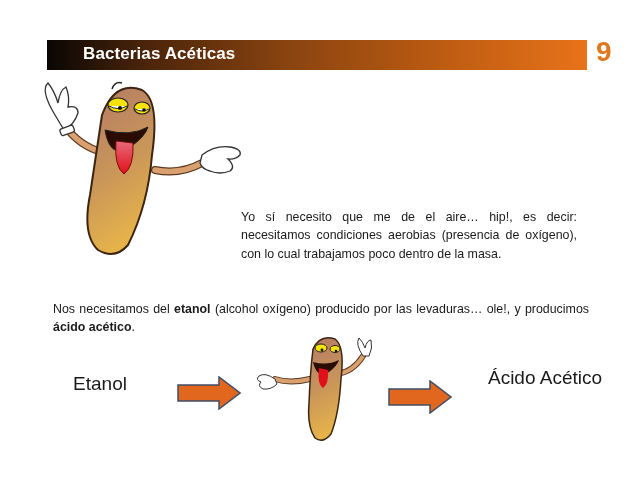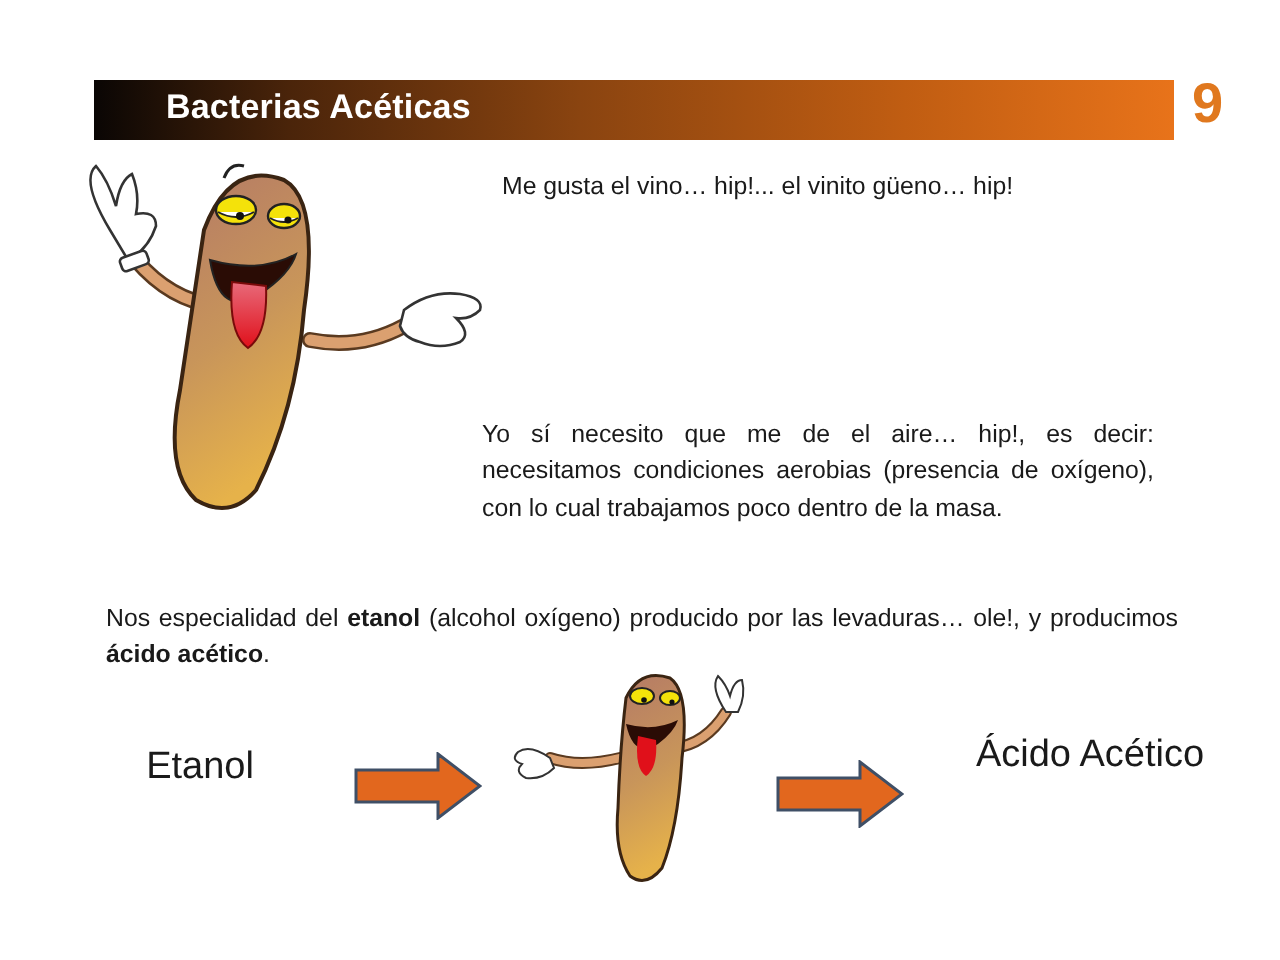--- a/index.html
+++ b/index.html
@@ -67,27 +67,26 @@
   <path d="M86 66 Q84 92 94 99 Q104 92 103 68 Z" fill="url(#tongueg)" stroke="#7a0a0a" stroke-width="1"></path>
 
   <g fill="#ffffff" stroke="#333" stroke-width="1.3">
     <path d="M25 40 Q10 15 18 8 Q24 15 28 28 Q30 15 36 12 Q40 22 38 32 Q48 30 48 38 Q44 50 34 55 Z"></path>
     <rect x="30" y="52" width="14" height="7" rx="2" transform="rotate(-20 37 55)"></rect>
     <path d="M172 80 Q185 70 200 72 Q212 74 210 80 Q205 85 198 84 Q206 92 200 96 Q190 100 180 96 Q172 94 170 88 Z"></path>
   </g>
 </svg>
 
 <div class="para p1">
-  <div style="text-align:left;">Me gusta el vino… hip!... el vinito güeno… hip!</div>
 </div>
 
 <div class="para p2">Yo sí necesito que me de el aire… hip!, es decir: necesitamos condiciones aerobias (presencia de oxígeno), con lo cual trabajamos poco dentro de la masa.</div>
 
 <div class="para p3">
-  <span>Nos especialidad del </span><b>etanol</b><span> (alcohol oxígeno) producido por las levaduras… ole!, y producimos </span><b>ácido acético</b><span>.</span>
+  <span>Nos necesitamos del </span><b>etanol</b><span> (alcohol oxígeno) producido por las levaduras… ole!, y producimos </span><b>ácido acético</b><span>.</span>
 </div>
 
 <div class="chem etanol">
   <div>Etanol</div>
 </div>
 
 <svg class="arrow arrow1" viewBox="0 0 64 34">
   <path d="M1 9 H42 V1 L63 17 L42 33 V25 H1 Z" fill="#e2671e" stroke="#3f4f66" stroke-width="1.5"></path>
 </svg>
 

